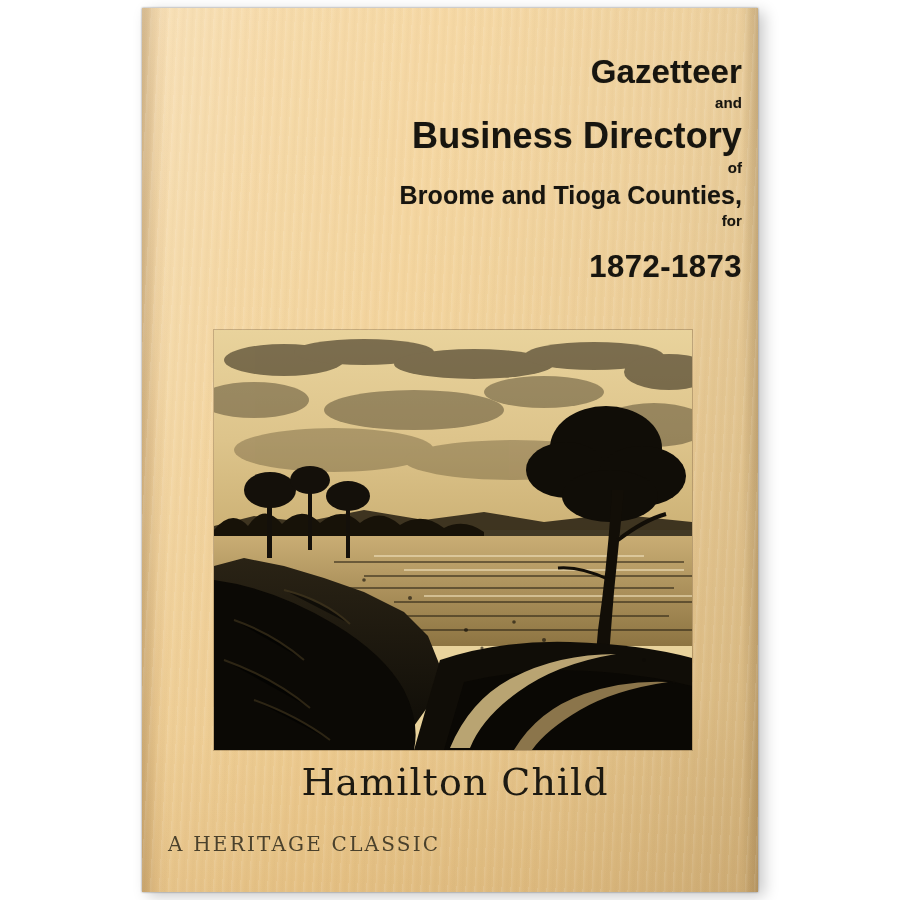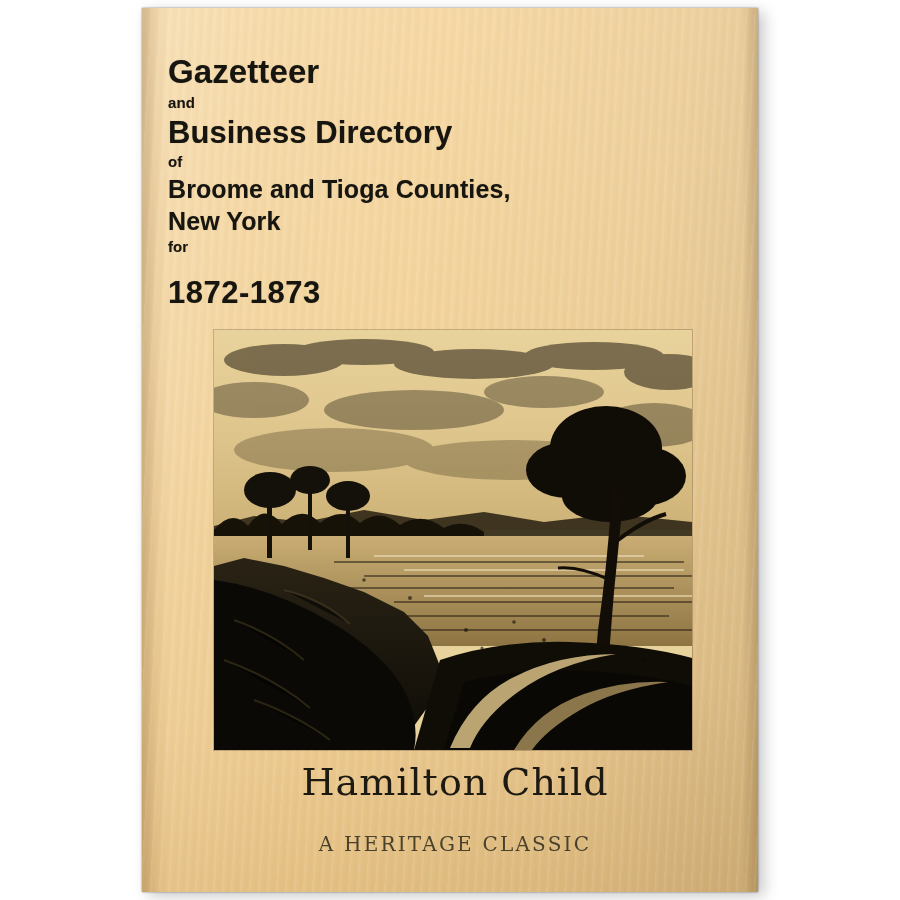--- a/index.html
+++ b/index.html
@@ -58,35 +58,35 @@
     position: absolute;
     inset: 0;
     background-image:
       repeating-linear-gradient(93deg, rgba(255,255,255,0.10) 0px, rgba(255,255,255,0.0) 3px, rgba(160,120,60,0.035) 6px, rgba(255,255,255,0.0) 9px);
     pointer-events: none;
   }
 
   
   .title-block {
     position: absolute;
-    left: 26px;
+    left: 32px;
     right: 16px;
     top: 46px;
-    text-align: left;
+    text-align: right;
     color: #17150f;
   }
   .t-line {
     font-weight: bold;
     letter-spacing: 0.1px;
     line-height: 1.12;
     margin: 0 0 4px 0;
     text-shadow: 0 0 1px rgba(0,0,0,0.25);
   }
   .t-xl   { font-size: 33px; }
-  .t-lg   { font-size: 31px; }
+  .t-lg   { font-size: 36px; }
   .t-md   { font-size: 25px; }
   .t-sm   { font-size: 15px; font-weight: bold; }
   .t-year { font-size: 31px; letter-spacing: 0.5px; margin-top: 20px; }
 
   
   .illus {
     position: absolute;
     left: 72px;
     top: 322px;
     width: 478px;
@@ -109,21 +109,20 @@
     color: #1d1a12;
     letter-spacing: 1px;
   }
 
   
   .imprint {
     position: absolute;
     left: 26px;
     right: 16px;
     top: 824px;
-    text-align: center;
     font-family: "DejaVu Serif", serif;
     font-size: 20px;
     color: #4a412c;
     letter-spacing: 2.2px;
   }
 </style>
 </head>
 <body>
 
 <div id="stage">
@@ -132,21 +131,20 @@
     <div class="spine"></div>
     <div class="right-edge"></div>
     <div class="paper-grain"></div>
 
     <div class="title-block">
       <div class="t-line t-xl">Gazetteer</div>
       <div class="t-line t-sm">and</div>
       <div class="t-line t-lg">Business Directory</div>
       <div class="t-line t-sm">of</div>
       <div class="t-line t-md">Broome and Tioga Counties,</div>
-      <div class="t-line t-md">New York</div>
       <div class="t-line t-sm">for</div>
       <div class="t-line t-year">1872-1873</div>
     </div>
 
     <div class="illus">
       <svg viewBox="0 0 478 420" preserveAspectRatio="none" aria-hidden="true">
         <defs>
           <linearGradient id="skyG" x1="0" y1="0" x2="0" y2="1">
             <stop offset="0%" stop-color="#e9d39c"></stop>
             <stop offset="55%" stop-color="#ddc48b"></stop>

